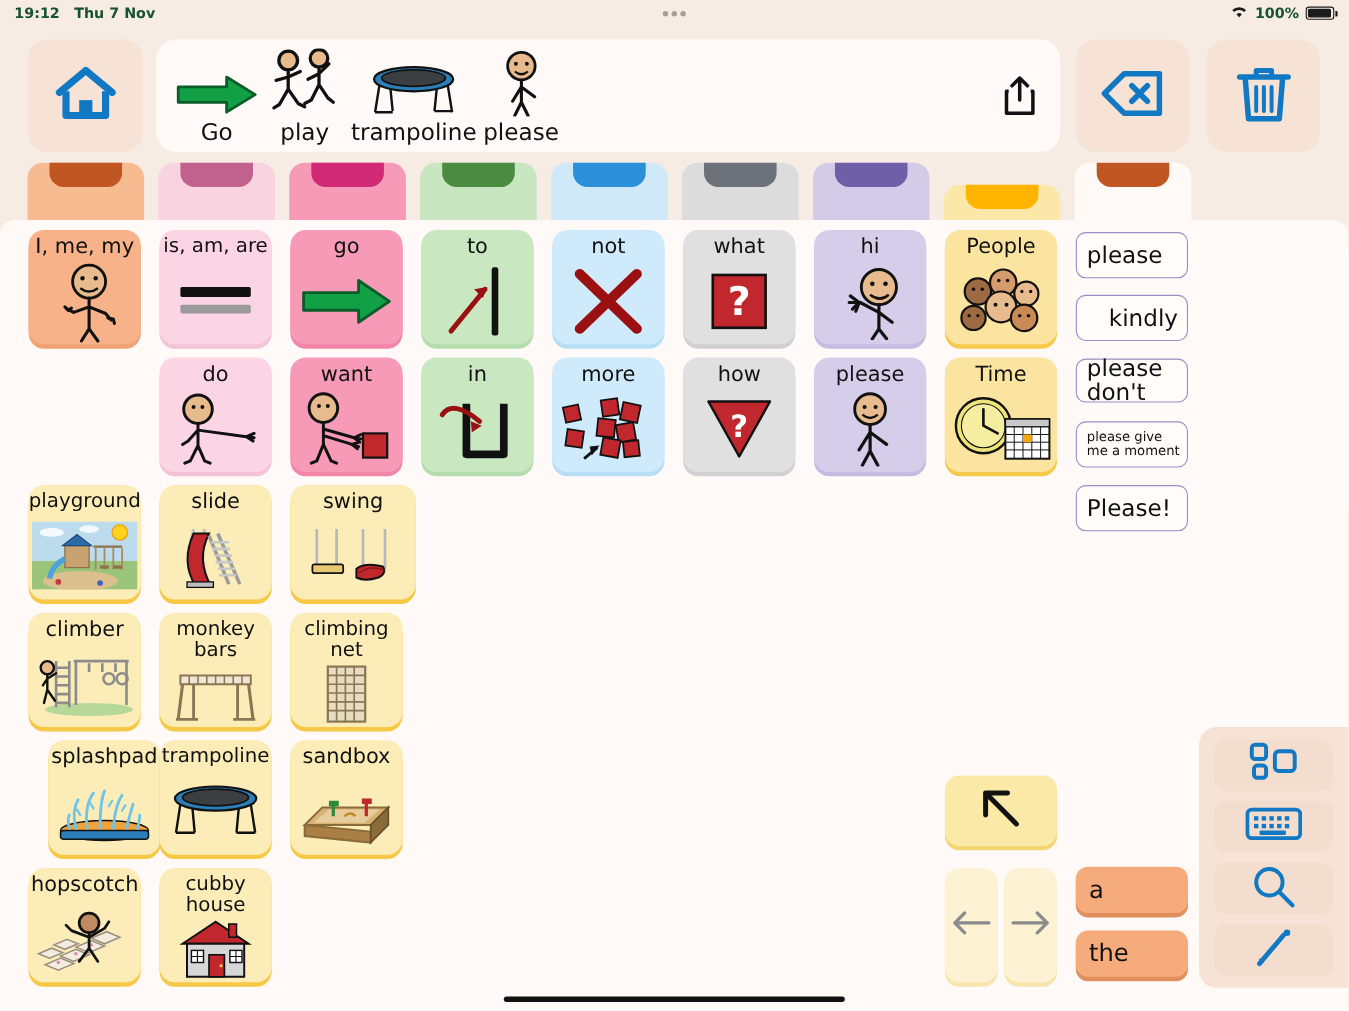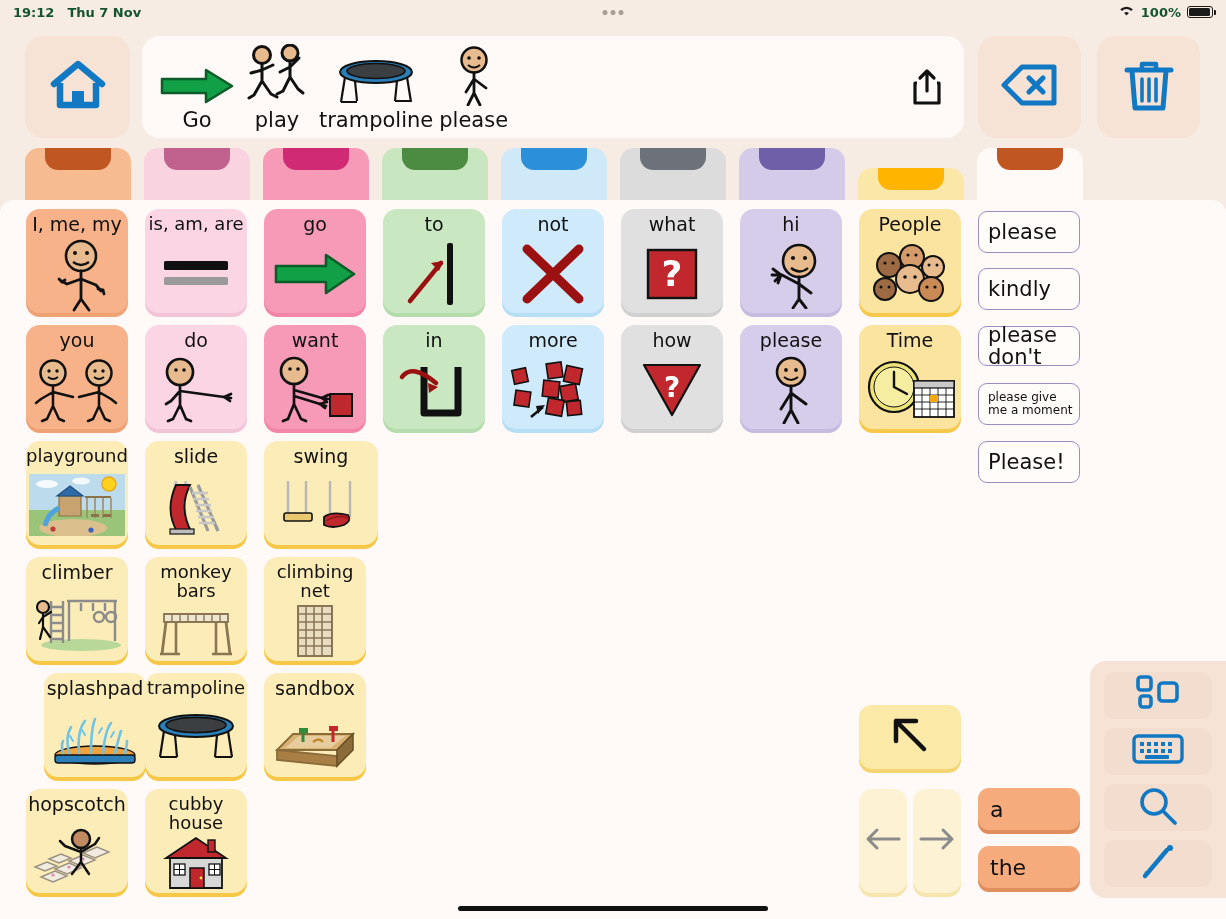--- a/index.html
+++ b/index.html
@@ -334,40 +334,20 @@
               <circle cx="49" cy="12" r="1.6"></circle>
               <circle cx="62" cy="22" r="1.5"></circle>
               <circle cx="70" cy="22" r="1.5"></circle>
               <circle cx="38" cy="34" r="1.8"></circle>
               <circle cx="48" cy="34" r="1.8"></circle>
               <circle cx="14" cy="44" r="1.5"></circle>
               <circle cx="22" cy="44" r="1.5"></circle>
               <circle cx="60" cy="44" r="1.6"></circle>
               <circle cx="68" cy="44" r="1.6"></circle>
             </g>
-          </svg>
-        </div>
-      </div>
-      <div class="cell" style="left: 26px; top: 125px; width: 102px; height: 104px; background: rgb(247, 178, 137); box-shadow: rgb(239, 162, 116) 0px 4px 0px;">
-        <div class="cell-label">you</div>
-        <div class="cell-pic">
-          <svg width="92" height="66" viewBox="0 0 92 66">
-            <g stroke="#111" stroke-width="2.5" fill="none" stroke-linecap="round">
-              <circle cx="22" cy="16" r="12.5" fill="#e8bb8e"></circle>
-              <path d="M22 29v20M22 35l20 5M22 35l-12 7M22 49l-6 13M22 49l6 13M10 42l-5 4M16 62l-5 2M28 62l5 2"></path>
-              <circle cx="68" cy="16" r="12.5" fill="#e8bb8e"></circle>
-              <path d="M68 29v20M68 35l-20 5M68 35l12 7M68 49l-6 13M68 49l6 13M80 42l5 4M62 62l-5 2M74 62l5 2"></path>
-            </g>
-            <g fill="#111">
-              <circle cx="18" cy="14" r="1.7"></circle>
-              <circle cx="26" cy="14" r="1.7"></circle>
-              <circle cx="64" cy="14" r="1.7"></circle>
-              <circle cx="72" cy="14" r="1.7"></circle>
-            </g>
-            <path d="M17 20q5 4 10 0M63 20q5 4 10 0" fill="none" stroke="#111" stroke-width="1.8"></path>
           </svg>
         </div>
       </div>
       <div class="cell" style="left: 145px; top: 125px; width: 102px; height: 104px; background: rgb(251, 213, 228); box-shadow: rgb(243, 195, 215) 0px 4px 0px;">
         <div class="cell-label">do</div>
         <div class="cell-pic">
           <svg width="80" height="68" viewBox="0 0 80 68">
             <g stroke="#111" stroke-width="2.7" fill="none" stroke-linecap="round">
               <circle cx="24" cy="16" r="13" fill="#e8bb8e"></circle>
               <path d="M24 29v20M24 35l44 6M24 35l-9 10M24 49l-7 14M24 49l6 14M68 41l7-3M68 41l7 1M68 41l6 4M15 45l-5 3M17 63l-5 2M30 63l5 2"></path>
@@ -641,21 +621,21 @@
             <rect x="51" y="30" width="11" height="11" fill="#fff" stroke="#111" stroke-width="1.3"></rect>
             <path d="M21.5 30v11M16 35.5h11M56.5 30v11M51 35.5h11" stroke="#111" stroke-width="1"></path>
             <rect x="50" y="6" width="7" height="12" fill="#c0282d" stroke="#111" stroke-width="1.4"></rect>
           </svg>
         </div>
       </div>
       <div class="pred" style="left: 978px; top: 11px; width: 102px; height: 42px;">
         <span class="pred-text" style="white-space: pre-line;">please</span>
       </div>
       <div class="pred" style="left: 978px; top: 68px; width: 102px; height: 42px;">
-        <span class="pred-text" style="white-space: pre-line;">kindly</span>
+        <span class="pred-text" style="white-space: pre-line; margin-left: 20px;">kindly</span>
       </div>
       <div class="pred" style="left: 978px; top: 126px; width: 102px; height: 40px;">
         <span class="pred-text" style="white-space: pre-line;">please don't</span>
       </div>
       <div class="pred" style="left: 978px; top: 183px; width: 102px; height: 42px;">
         <span class="pred-text tiny" style="white-space: pre-line;">please give
 me a moment</span>
       </div>
       <div class="pred" style="left: 978px; top: 241px; width: 102px; height: 42px;">
         <span class="pred-text" style="white-space: pre-line;">Please!</span>

